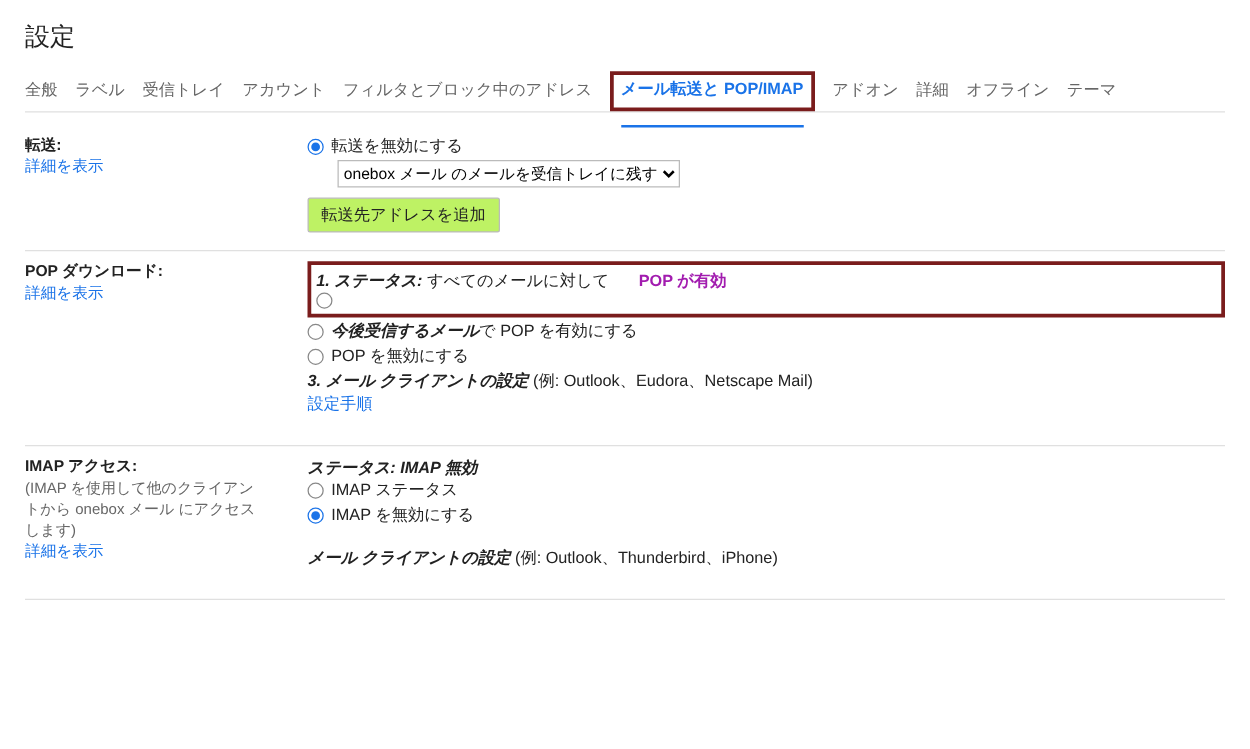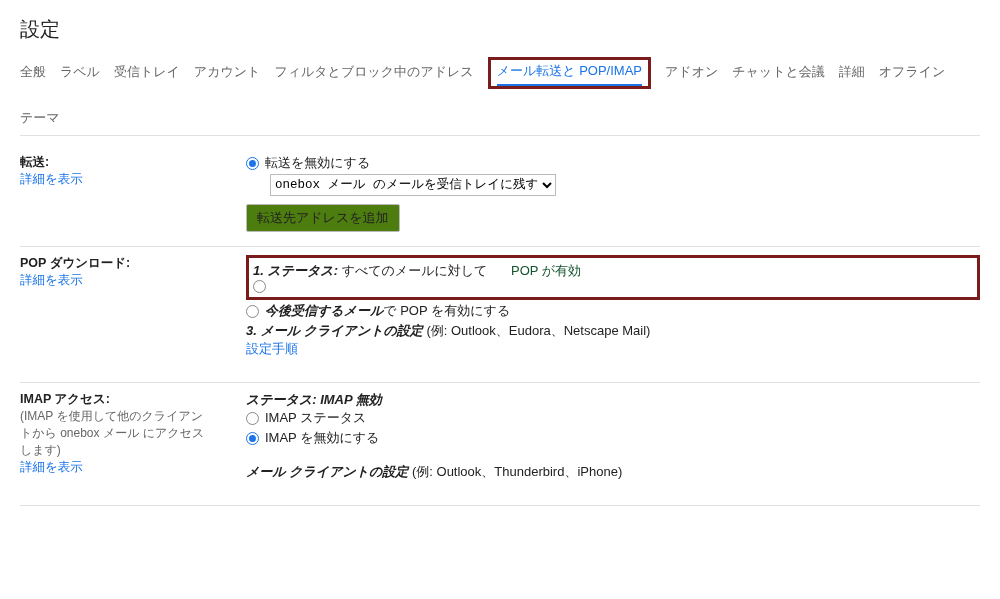--- a/index.html
+++ b/index.html
@@ -32,21 +32,22 @@
   .tab {
     color: #666;
     padding: 6px 0 8px 0;
     font-size: 13px;
     cursor: pointer;
     white-space: nowrap;
   }
   .tab.active {
     color: #1a73e8;
     border-bottom: 2px solid #1a73e8;
-    padding-bottom: 6px;
+    padding-bottom: 22px;
+    font-weight: bold;
   }
   .highlight-tab {
     border: 3px solid #7a1c1c;
     padding: 2px 6px 0 6px;
     display: inline-block;
   }
   .section-row {
     display: flex;
     border-bottom: 1px solid #e0e0e0;
     padding: 8px 0 14px 0;
@@ -98,37 +99,37 @@
   .fake-select::after{
     content:"";
     position:absolute;
     right:4px; top:7px;
     border-left:4px solid transparent;
     border-right:4px solid transparent;
     border-top:5px solid #555;
   }
   select {
     font-size: 12.5px;
-    font-family: Liberation Mono, monospace;
+    font-family: Liberation Sans, sans-serif;
     height: 22px;
     border: 1px solid #bbb;
     background: #fff;
   }
   .btn {
     display: inline-block;
     border: 1px solid #bbb;
-    background: #4d7c0f;
+    background: #bef264;
     padding: 4px 10px;
     font-size: 13px;
     cursor: pointer;
     border-radius: 2px;
     margin-top:8px;
   }
   .hint { margin-top: 14px; color:#222; }
-  .green { color: #14532d; font-weight: normal; padding-left: 20px;}
+  .green { color: #a21caf; font-weight: bold; padding-left: 20px;}
   .bold { font-weight: bold; font-style: italic; }
   .highlight-box {
     border: 3px solid #7a1c1c;
     padding: 4px 4px 2px 4px;
     margin-bottom: 2px;
   }
   .sub-block { margin-bottom: 10px; }
   .indent { margin-left: 24px; }
 </style>
 </head>
@@ -140,21 +141,20 @@
   <div class="tabs">
     <span class="tab">全般</span>
     <span class="tab">ラベル</span>
     <span class="tab">受信トレイ</span>
     <span class="tab">アカウント</span>
     <span class="tab">フィルタとブロック中のアドレス</span>
     <span class="highlight-tab">
       <span class="tab active">メール転送と POP/IMAP</span>
     </span>
     <span class="tab">アドオン</span>
-    <span class="tab">チャットと会議</span>
     <span class="tab">詳細</span>
     <span class="tab">オフライン</span>
     <span class="tab">テーマ</span>
   </div>
 
   <div class="section-row">
     <div class="section-label">
       <span class="label-title">転送:</span><br>
       <span class="link">詳細を表示</span>
     </div>
@@ -185,20 +185,24 @@
           <span class="bold">1. ステータス:</span><span> すべてのメールに対して </span><span class="green">POP が有効</span>
         </div>
         <div class="radio-line">
           <span class="radio"></span>
         </div>
       </div>
       <div class="radio-line">
         <span class="radio"></span>
         <span><span class="bold">今後受信するメール</span><span>で POP を有効にする</span></span>
       </div>
+      <div class="radio-line">
+        <span class="radio"></span>
+        <span>POP を無効にする</span>
+      </div>
 
 
       <div class="sub-block">
         <span class="bold">3. メール クライアントの設定</span><span> (例: Outlook、Eudora、Netscape Mail)</span><br>
         <span class="link">設定手順</span>
       </div>
     </div>
   </div>
 
   <div class="section-row">

